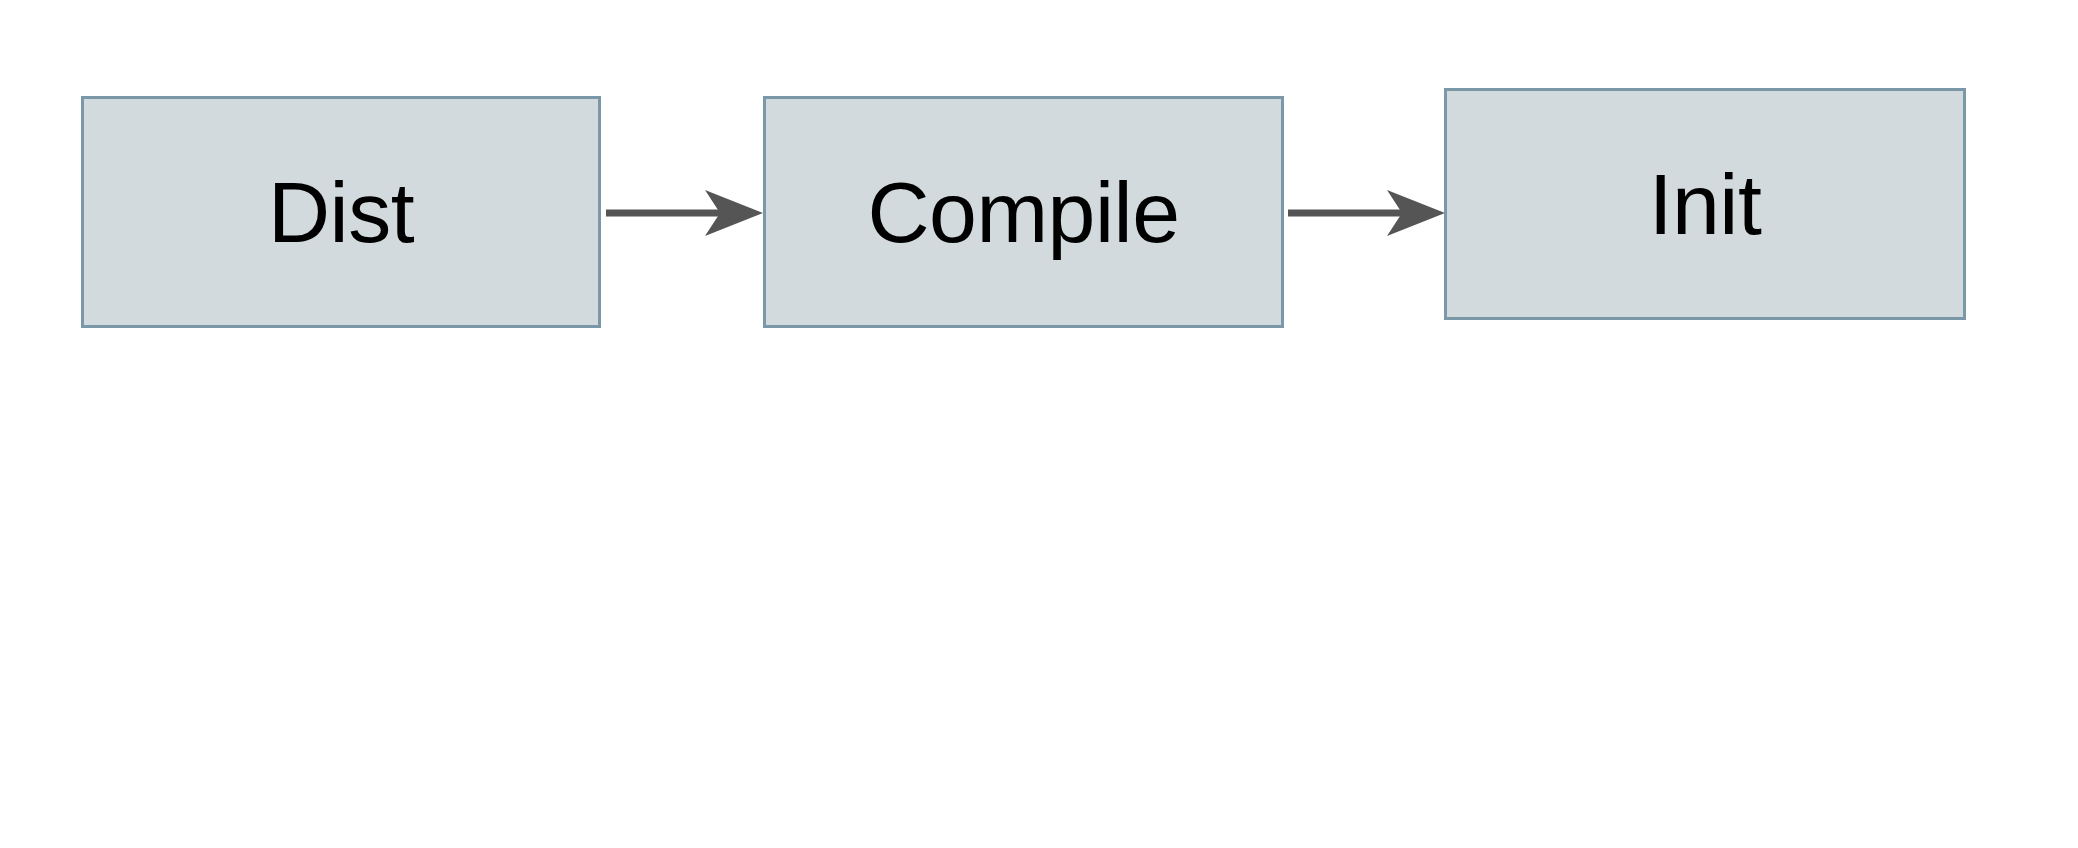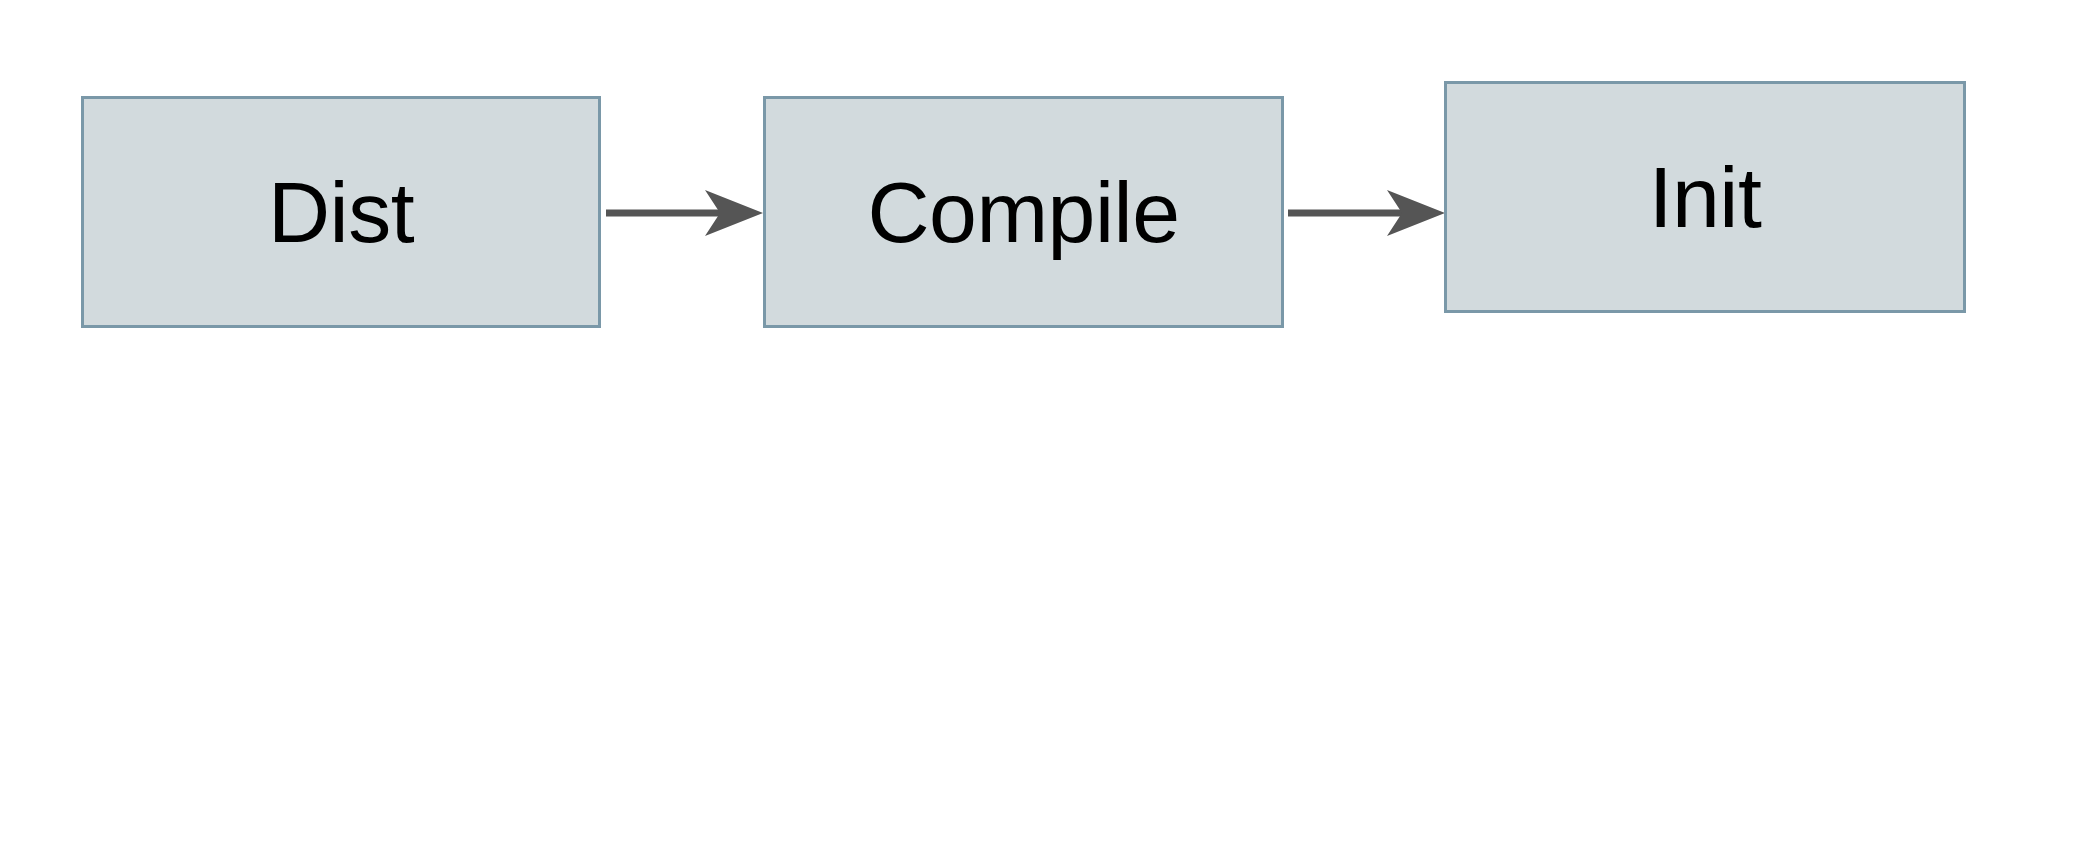--- a/index.html
+++ b/index.html
@@ -72,18 +72,18 @@
   </svg>
 
   <div class="node" style="left:73px; top:96px; width:520px; height:232px;">
     <span class="node-label">Dist</span>
   </div>
 
   <div class="node" style="left:755px; top:96px; width:521px; height:232px;">
     <span class="node-label">Compile</span>
   </div>
 
-  <div class="node" style="left:1436px; top:81px; width:522px; height:232px;">
+  <div class="node" style="left:1436px; top:88px; width:522px; height:232px;">
     <span class="node-label">Init</span>
   </div>
 
 
 </div>
 
 </body></html>

